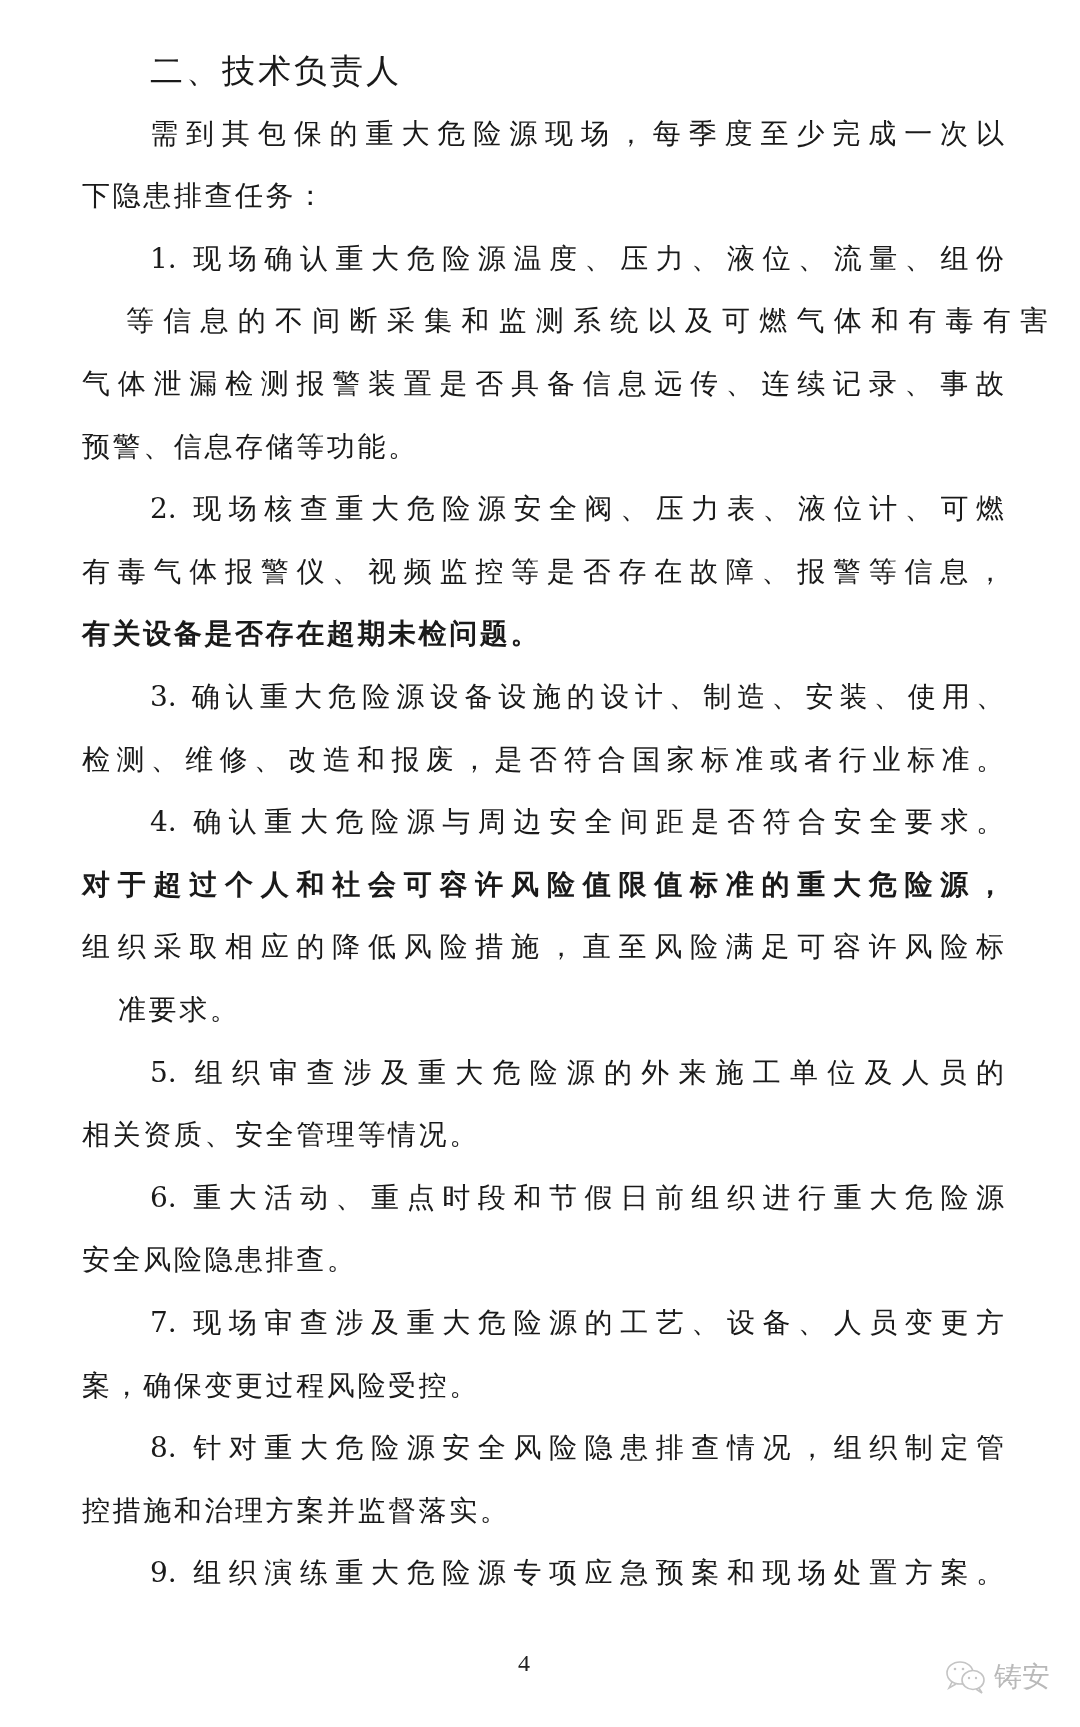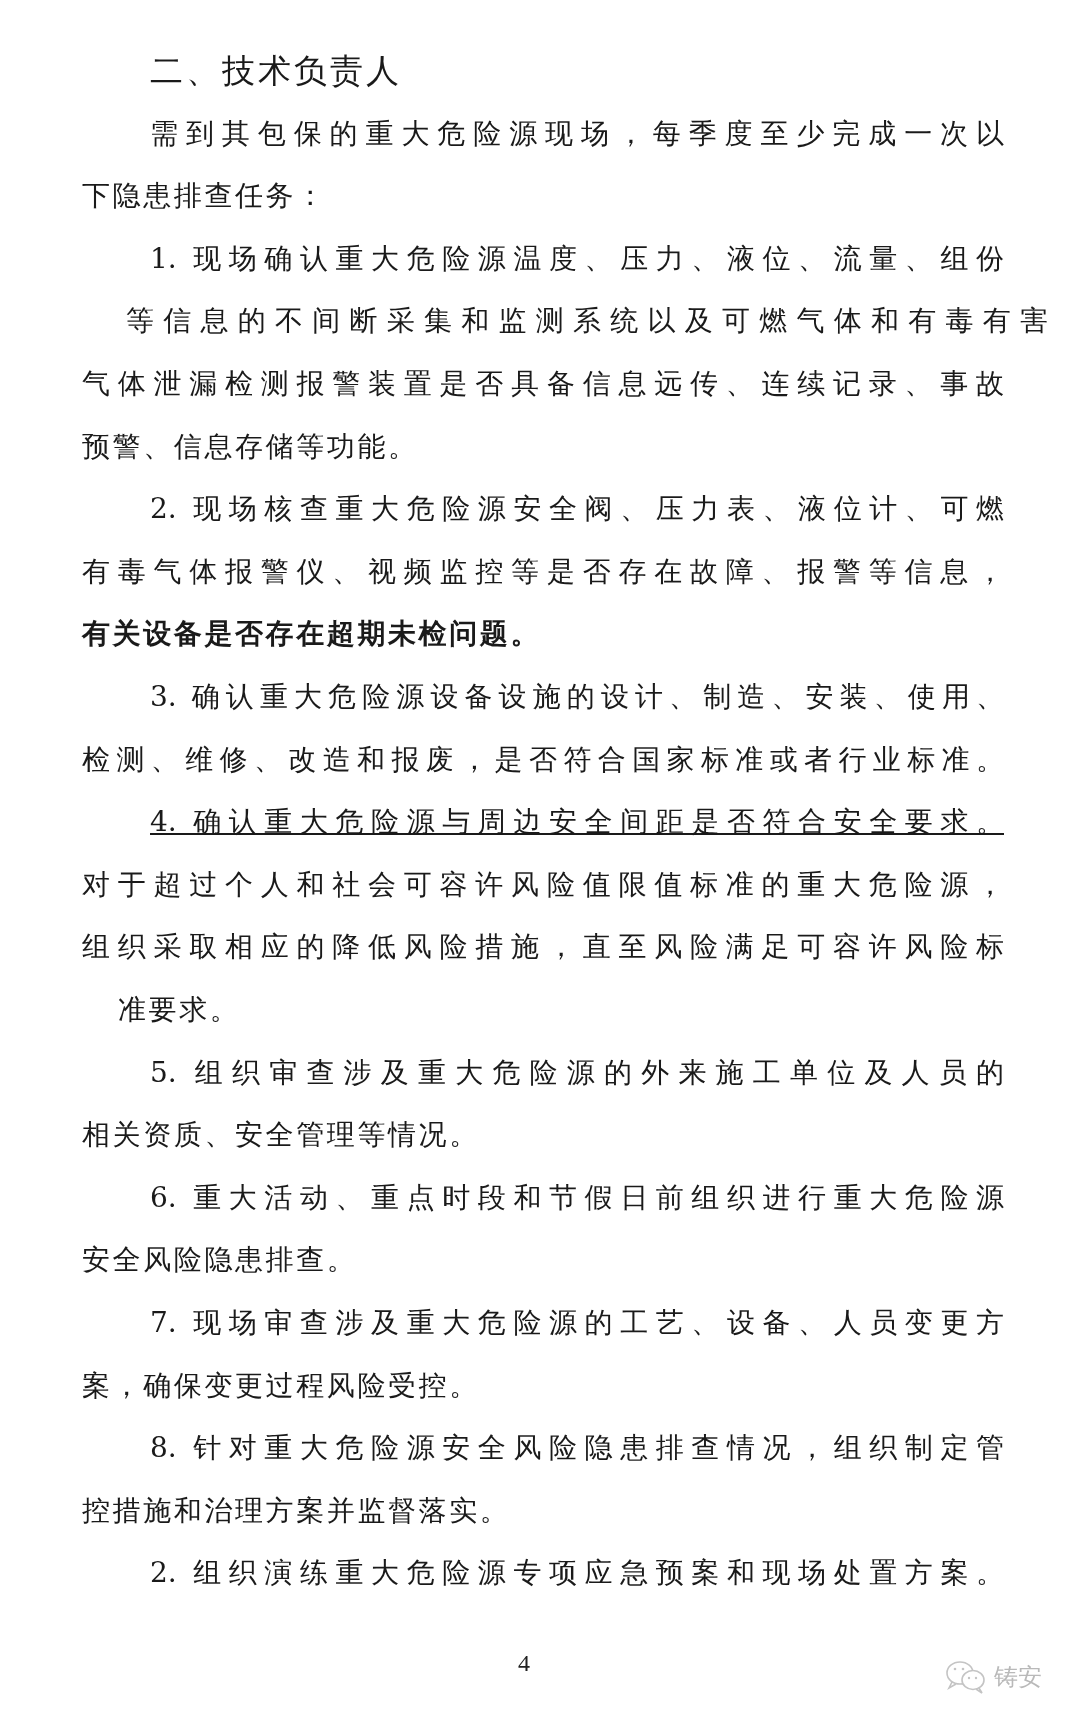--- a/index.html
+++ b/index.html
@@ -14,21 +14,21 @@
     }
     .line.indent { left: 146px; width: 854px; }
     .line.justify { text-align: justify; text-align-last: justify; letter-spacing: 0; }
     .heading { font-family: "DejaVu Sans", "Liberation Sans", sans-serif; font-size: 33px; letter-spacing: 3px; }
     .page-num {
       position: absolute; left: 514px; top: 1650px; font-size: 24px; color: #222;
       font-family: "Liberation Serif", serif;
     }
     .watermark {
       position: absolute; left: 940px; top: 1655px; height: 44px; display: flex; align-items: center; gap: 6px;
-      color: #b9b9b9; font-family: "DejaVu Sans", sans-serif; font-size: 24px;
+      color: #b9b9b9; font-family: "DejaVu Sans", sans-serif; font-size: 28px;
     }
     .watermark svg { display: block; }
   </style>
 </head>
 <body>
 
 <div class="page">
   <div class="line indent heading" style="top:40px;">二、技术负责人</div>
 
   <div id="body-lines">
@@ -36,33 +36,33 @@
     <div class="line" style="top: 165.2px;">下隐患排查任务：</div>
     <div class="line indent justify" style="top: 227.8px;">1. 现场确认重大危险源温度、压力、液位、流量、组份</div>
     <div class="line justify" style="top: 290.4px; margin-left: 44px;">等信息的不间断采集和监测系统以及可燃气体和有毒有害</div>
     <div class="line justify" style="top: 353px;">气体泄漏检测报警装置是否具备信息远传、连续记录、事故</div>
     <div class="line" style="top: 415.6px;">预警、信息存储等功能。</div>
     <div class="line indent justify" style="top: 478.2px;">2. 现场核查重大危险源安全阀、压力表、液位计、可燃</div>
     <div class="line justify" style="top: 540.8px;">有毒气体报警仪、视频监控等是否存在故障、报警等信息，</div>
     <div class="line" style="top: 603.4px; font-weight: bold;">有关设备是否存在超期未检问题。</div>
     <div class="line indent justify" style="top: 666px;">3. 确认重大危险源设备设施的设计、制造、安装、使用、</div>
     <div class="line justify" style="top: 728.6px;">检测、维修、改造和报废，是否符合国家标准或者行业标准。</div>
-    <div class="line indent justify" style="top: 791.2px; text-decoration: underline;">4. 确认重大危险源与周边安全间距是否符合安全要求。</div>
-    <div class="line justify" style="top: 853.8px;">对于超过个人和社会可容许风险值限值标准的重大危险源，</div>
+    <div class="line indent justify" style="top: 791.2px;">4. 确认重大危险源与周边安全间距是否符合安全要求。</div>
+    <div class="line justify" style="top: 853.8px; font-weight: bold;">对于超过个人和社会可容许风险值限值标准的重大危险源，</div>
     <div class="line justify" style="top: 916.4px;">组织采取相应的降低风险措施，直至风险满足可容许风险标</div>
     <div class="line" style="top: 979px; margin-left: 36px;">准要求。</div>
     <div class="line indent justify" style="top: 1041.6px;">5. 组织审查涉及重大危险源的外来施工单位及人员的</div>
     <div class="line" style="top: 1104.2px;">相关资质、安全管理等情况。</div>
     <div class="line indent justify" style="top: 1166.8px;">6. 重大活动、重点时段和节假日前组织进行重大危险源</div>
     <div class="line" style="top: 1229.4px;">安全风险隐患排查。</div>
     <div class="line indent justify" style="top: 1292px;">7. 现场审查涉及重大危险源的工艺、设备、人员变更方</div>
     <div class="line" style="top: 1354.6px;">案，确保变更过程风险受控。</div>
     <div class="line indent justify" style="top: 1417.2px;">8. 针对重大危险源安全风险隐患排查情况，组织制定管</div>
     <div class="line" style="top: 1479.8px;">控措施和治理方案并监督落实。</div>
-    <div class="line indent justify" style="top: 1542.4px;">2. 组织演练重大危险源专项应急预案和现场处置方案。</div>
+    <div class="line indent justify" style="top: 1542.4px;">9. 组织演练重大危险源专项应急预案和现场处置方案。</div>
   </div>
 
   <div class="page-num">4</div>
 
   <div class="watermark">
     <span>
       <svg width="44" height="36" viewBox="0 0 44 36" fill="none" stroke="#c4c4c4" stroke-width="1.6">
         <ellipse cx="16" cy="14" rx="13" ry="11"></ellipse>
         <path d="M8 23 L5 29 L12 25"></path>
         <ellipse cx="29" cy="21" rx="11" ry="9.5" fill="#ffffff"></ellipse>

